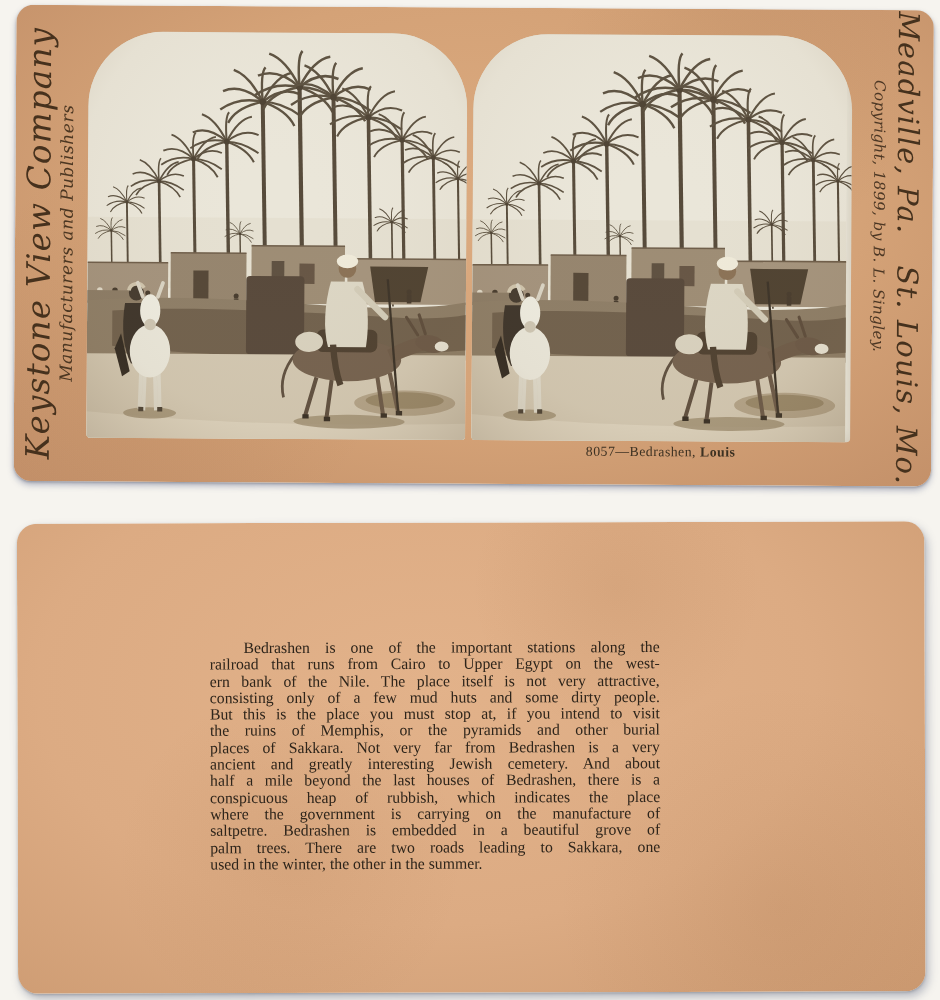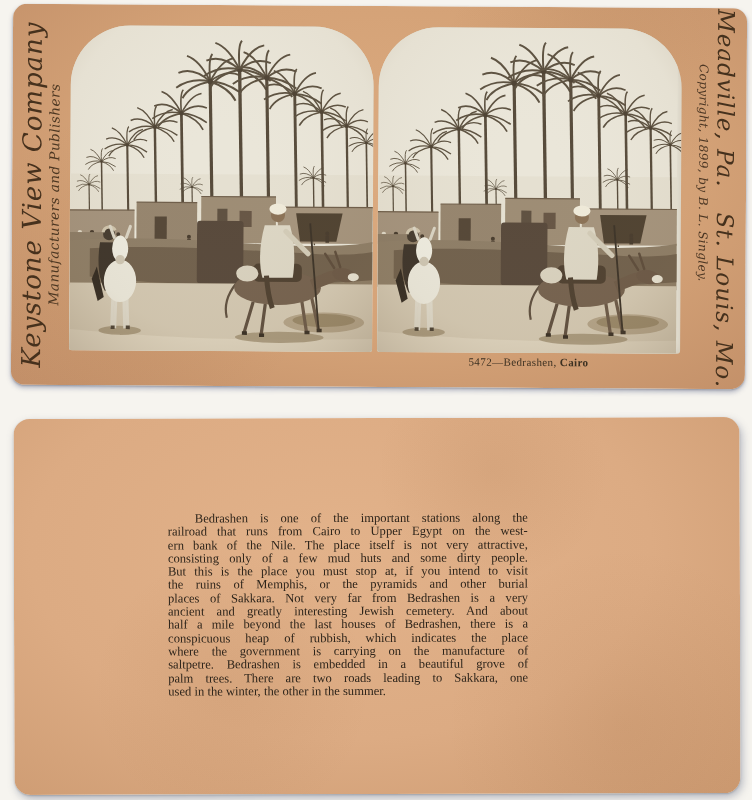--- a/index.html
+++ b/index.html
@@ -215,22 +215,22 @@
         </svg>
       </div>
       <div class="photo">
         <svg viewBox="0 0 300 324" preserveAspectRatio="xMidYMid slice" role="img" aria-label="Stereoscopic photo pair: turbaned riders on a white donkey and a pack donkey before mud-brick houses and a tall palm grove, Bedrashen, Egypt">
           <use href="#scene" x="-4"></use>
         </svg>
       </div>
     </div>
 
     <div class="caption">
-      <span>5472—Bedrashen,</span>
-      <span class="country">Cairo</span>
+      <span>8057—Bedrashen,</span>
+      <span class="country">Louis</span>
     </div>
 
     <div class="spine-left">
       <div class="publisher">Keystone View Company</div>
       <div class="tagline">Manufacturers and Publishers</div>
     </div>
 
     <div class="spine-right">
       <div class="cities">Meadville, Pa.   St. Louis, Mo.</div>
       <div class="copyright">Copyright, 1899, by B. L. Singley.</div>

